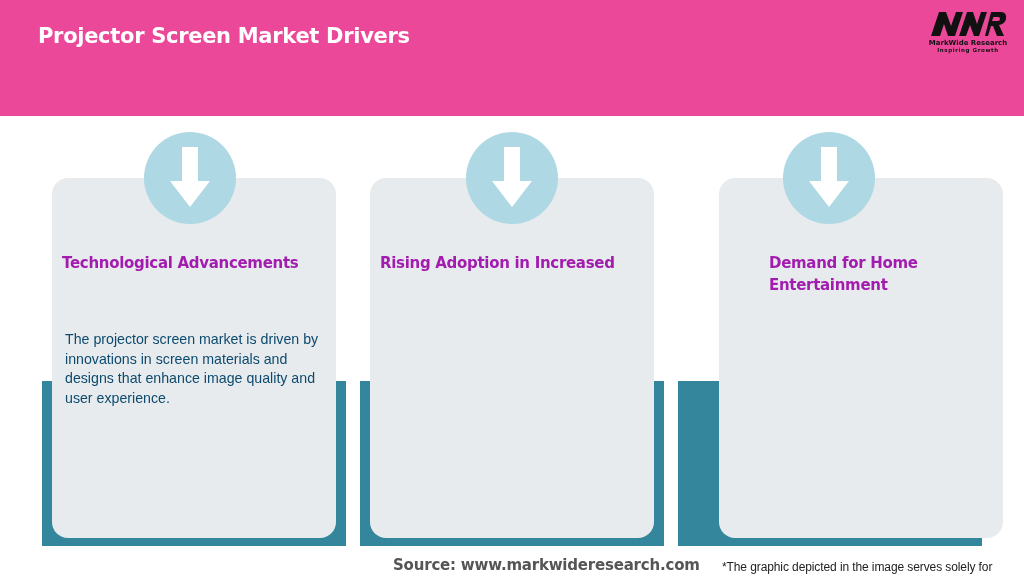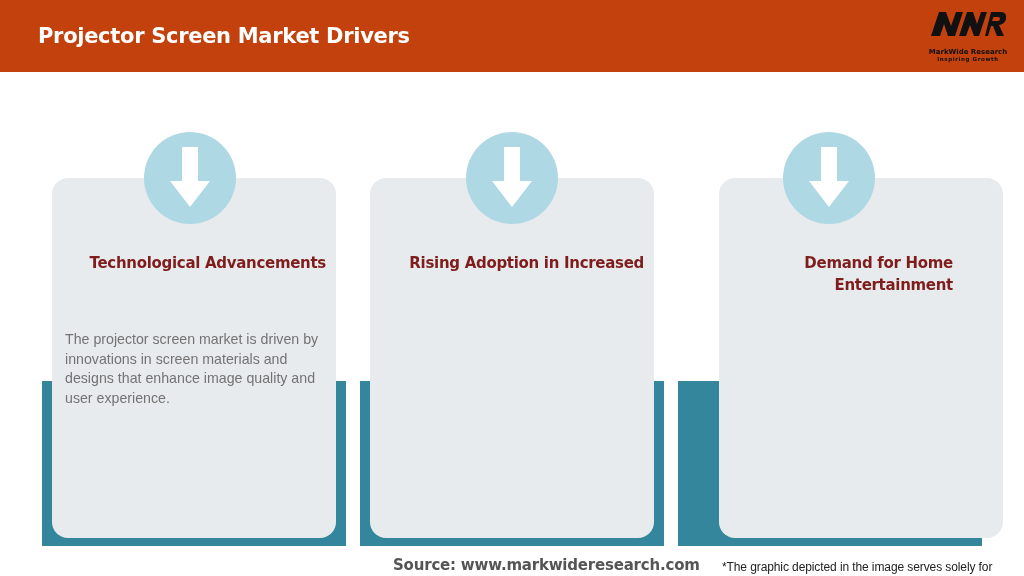--- a/index.html
+++ b/index.html
@@ -1,62 +1,62 @@
 <!DOCTYPE html>
 <html><head>
   <meta charset="utf-8">
   <style>
     * { box-sizing: border-box; margin: 0; padding: 0; }
     html, body { width: 1024px; height: 576px; overflow: hidden; background: #ffffff; }
     body { position: relative; font-family: "Liberation Sans", sans-serif; }
 
     .header {
-      position: absolute; left: 0; top: 0; width: 1024px; height: 72px;
-      background: #c2410c;
+      position: absolute; left: 0; top: 0; width: 1024px; height: 116px;
+      background: #ec4899;
     }
     .page-title {
       position: absolute; left: 38px; top: 24px;
       font-family: "DejaVu Sans", sans-serif; font-weight: bold;
       font-size: 21px; color: #ffffff; letter-spacing: -0.3px;
     }
     .logo {
       position: absolute; left: 922px; top: 10px; width: 92px; height: 48px;
       text-align: center;
     }
     .logo-mark { display: block; margin: 0 auto; }
     .logo-name {
       display: block; font-family: "DejaVu Sans", sans-serif; font-weight: bold;
-      font-size: 7px; color: #111; line-height: 8px; margin-top: 10px; white-space: nowrap;
+      font-size: 7px; color: #111; line-height: 8px; margin-top: 1px; white-space: nowrap;
     }
     .logo-tag {
       display: block; font-family: "DejaVu Sans", sans-serif; font-weight: bold;
       font-size: 5.5px; color: #111; letter-spacing: 0.6px; line-height: 7px; white-space: nowrap;
     }
 
     .backing {
       position: absolute; top: 381px; height: 165px; width: 304px;
       background: #33869b;
     }
     .card {
       position: absolute; top: 178px; height: 360px; width: 284px;
       background: #e8ebed; border-radius: 16px;
     }
     .circle {
       position: absolute; top: 132px; width: 92px; height: 92px; border-radius: 50%;
       background: #add8e4; display: flex; align-items: center; justify-content: center;
     }
     .card-title {
-      position: absolute; top: 74px; left: 10px; right: 10px; text-align: right;
+      position: absolute; top: 74px; left: 10px; right: 10px; text-align: left;
       font-family: "DejaVu Sans", sans-serif; font-weight: bold; font-size: 15px;
-      line-height: 22px; color: #7f1d1d; letter-spacing: -0.3px;
+      line-height: 22px; color: #a21caf; letter-spacing: -0.3px;
     }
     .card-text {
       position: absolute; top: 152px; left: 13px; right: 10px;
       font-family: "Liberation Sans", sans-serif; font-size: 14.2px; line-height: 19.5px;
-      color: #737373;
+      color: #0c4a6e;
     }
 
     .source {
       position: absolute; left: 393px; top: 556px;
       font-family: "DejaVu Sans", sans-serif; font-weight: bold; font-size: 15px;
       color: #555555; letter-spacing: -0.2px;
     }
     .disclaimer {
       position: absolute; left: 722px; top: 560px;
       font-family: Liberation Sans, sans-serif; font-size: 12px; color: #222222;

